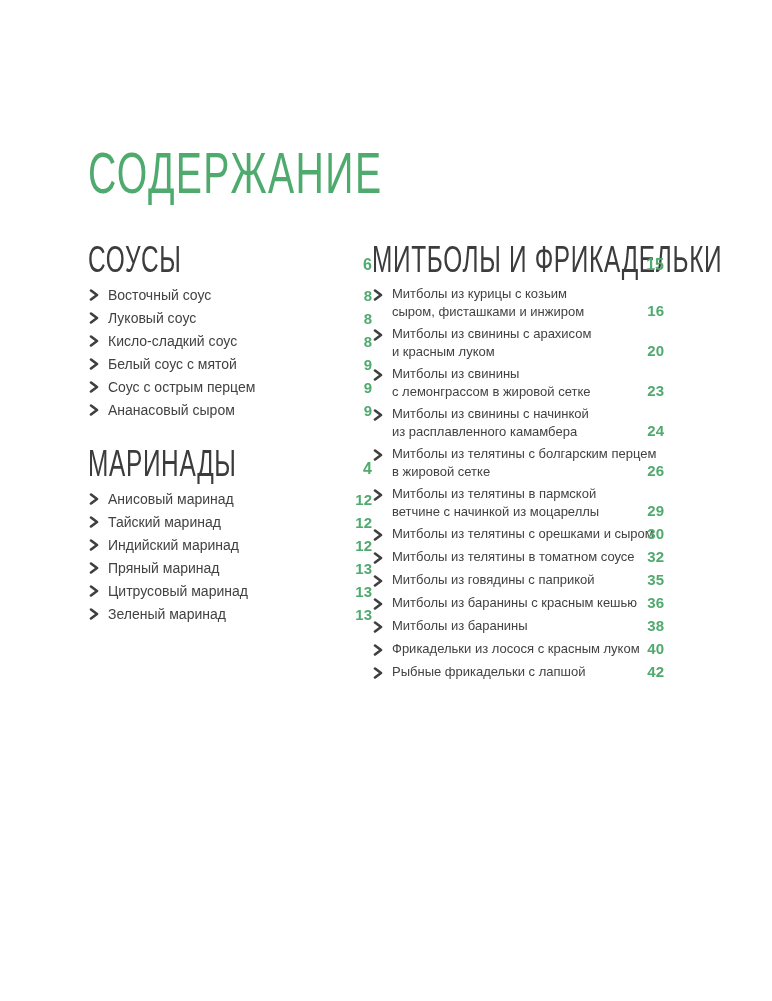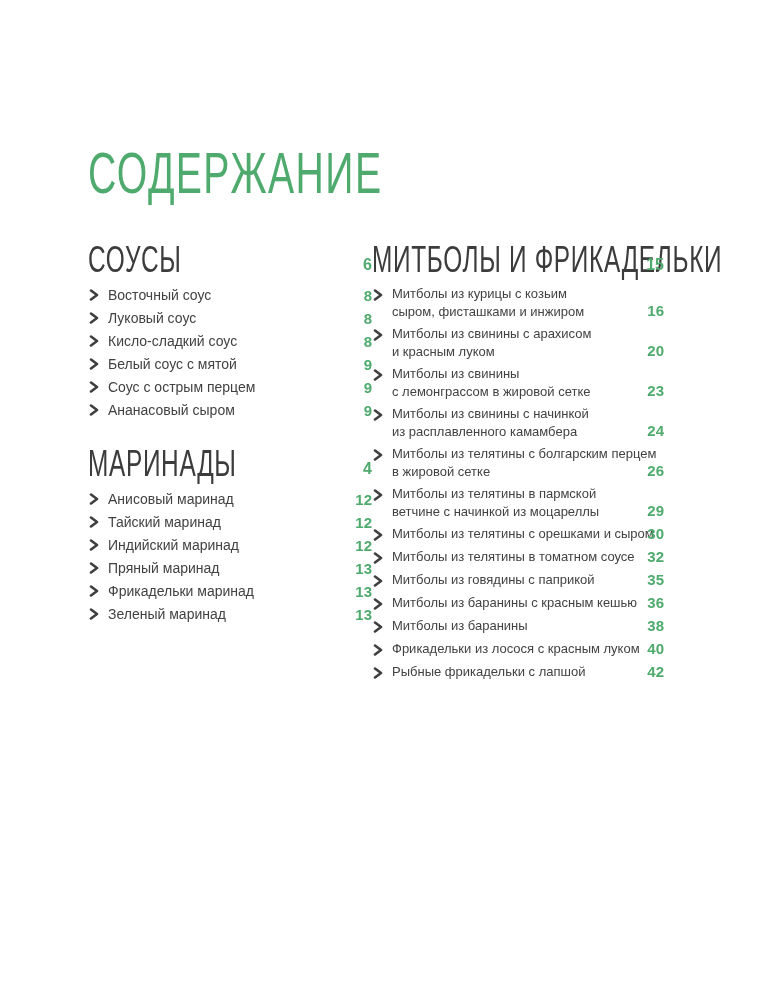--- a/index.html
+++ b/index.html
@@ -247,21 +247,21 @@
               </div>
               <span class="entry-page page-num">13</span>
             </div>
             <div class="entry">
               <span class="chev">
                 <svg width="10" height="12" viewBox="0 0 10 12" aria-hidden="true">
                   <path d="M2 1.5 L8 6 L2 10.5" fill="none" stroke="#3f3f3f" stroke-width="2.6" stroke-linecap="round" stroke-linejoin="round"></path>
                 </svg>
               </span>
               <div class="entry-text">
-                <div class="line">Фрикадельки маринад</div>
+                <div class="line">Цитрусовый маринад</div>
               </div>
               <span class="entry-page page-num">13</span>
             </div>
             <div class="entry">
               <span class="chev">
                 <svg width="10" height="12" viewBox="0 0 10 12" aria-hidden="true">
                   <path d="M2 1.5 L8 6 L2 10.5" fill="none" stroke="#3f3f3f" stroke-width="2.6" stroke-linecap="round" stroke-linejoin="round"></path>
                 </svg>
               </span>
               <div class="entry-text">

